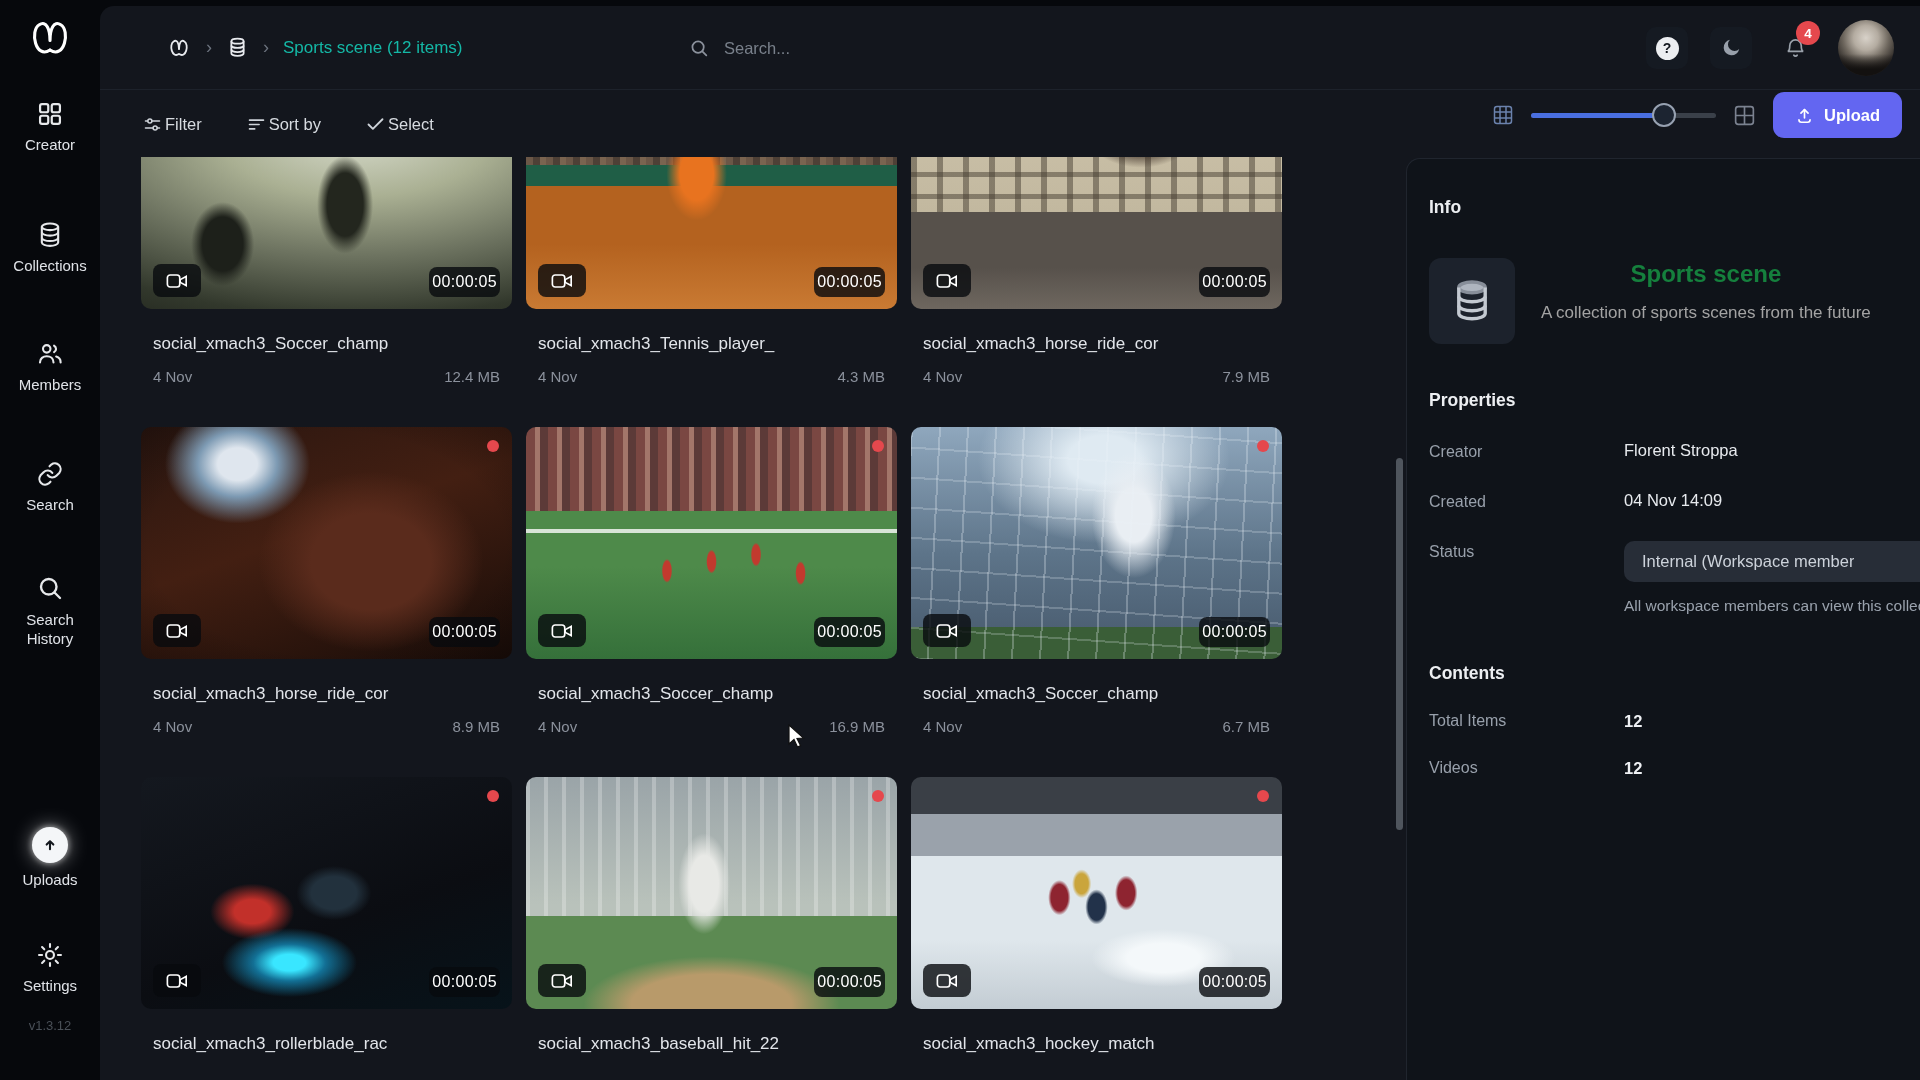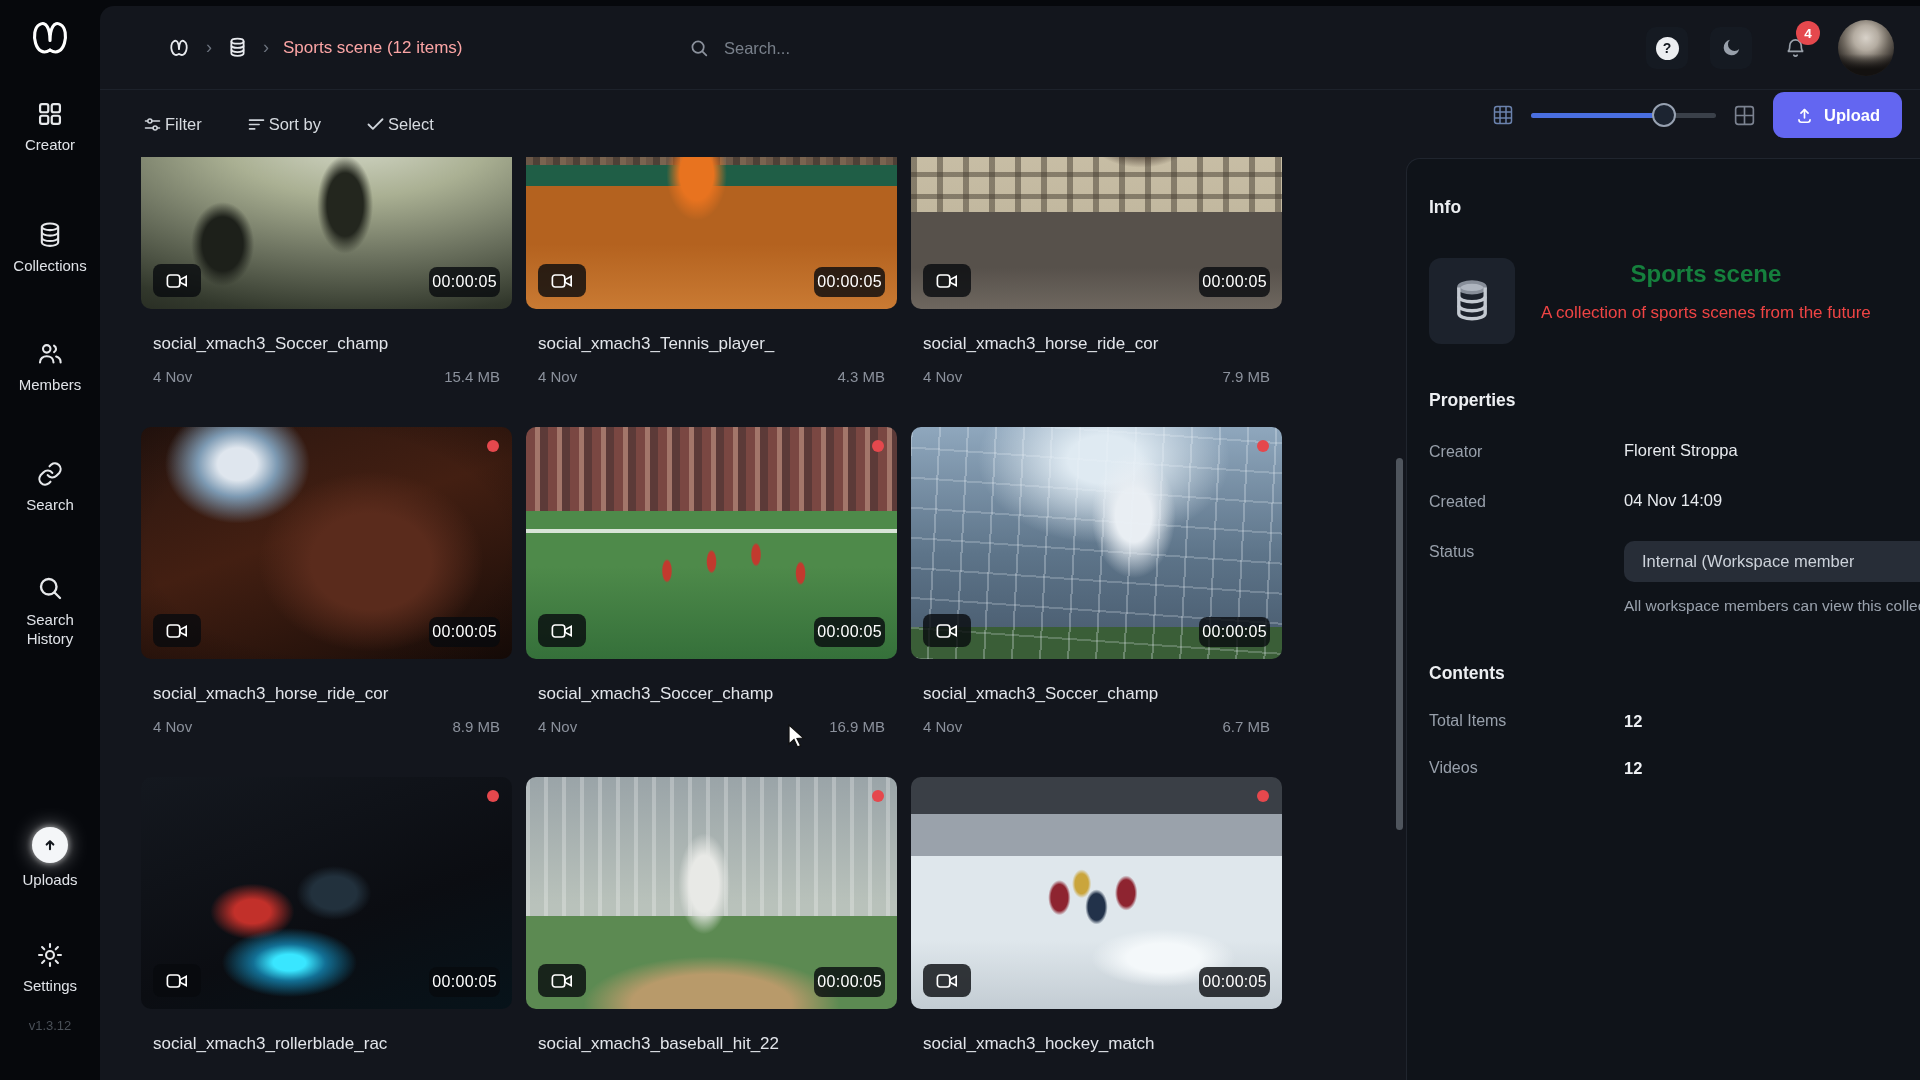--- a/index.html
+++ b/index.html
@@ -24,21 +24,21 @@
 
   
   .surface { position:absolute; left:100px; top:6px; width:1820px; height:1074px;
     background:#13161d; border-radius:14px 0 0 0; overflow:hidden; }
 
   
   .topbar { position:absolute; left:0; top:0; width:100%; height:84px;
     border-bottom:1px solid #1d222b; display:flex; align-items:center; }
   .crumbs { display:flex; align-items:center; gap:14px; padding-left:66px; }
   .crumb-sep { color:#6b727d; font-size:18px; }
-  .crumb-label { color:#fca5a5; font-size:17px; }
+  .crumb-label { color:#14b8a6; font-size:17px; }
   .search-wrap { position:absolute; left:588px; top:0; height:84px; display:flex; align-items:center; gap:14px; }
   .search-ph { color:#79808b; font-size:16.5px; }
   .top-actions { position:absolute; right:26px; top:0; height:84px; display:flex; align-items:center; gap:22px; }
   .icon-btn { width:42px; height:42px; border-radius:10px; display:flex; align-items:center;
     justify-content:center; background:#151a22; cursor:pointer; }
   .help-disc { width:23px; height:23px; border-radius:50%; background:#eceef1; color:#12161e;
     font-weight:700; font-size:14px; display:flex; align-items:center; justify-content:center; }
   .bell-wrap { position:relative; width:42px; height:42px; display:flex; align-items:center; justify-content:center; cursor:pointer;}
   .badge { position:absolute; top:-6px; right:-4px; min-width:24px; height:24px; border-radius:12px;
     background:#e5484d; color:#fff; font-size:13.5px; font-weight:700;
@@ -134,21 +134,21 @@
 
   
   .panel { position:absolute; left:1306px; top:152px; width:614px; height:928px;
     background:#0f1319; border-left:1px solid #20252e; border-top:1px solid #20252e;
     border-radius:14px 0 0 0; padding:38px 24px 0 22px; }
   .panel h3 { font-size:17.5px; color:#eceef1; font-weight:700; }
   .info-head { display:flex; gap:26px; margin-top:40px; }
   .coll-tile { width:86px; height:86px; border-radius:12px; background:#1c222c;
     display:flex; align-items:center; justify-content:center; flex:none;}
   .info-title { font-size:24px; font-weight:700; color:#15803d; margin-top:2px;text-align:center;}
-  .info-desc { margin-top:12px; font-size:17px; color:#ef4444; line-height:1.55; max-width:420px;}
+  .info-desc { margin-top:12px; font-size:17px; color:#a3a3a3; line-height:1.55; max-width:420px;}
   .props-h { margin-top:46px; }
   .prow { display:flex; margin-top:30px; align-items:flex-start;}
   .prow .pl { width:195px; font-size:16px; color:#98a0ab; flex:none; padding-top:2px;}
   .prow .pv { font-size:16.5px; color:#e7eaee; }
   .status-dd { width:372px; background:#272d37; border-radius:10px; padding:11px 14px 11px 18px;
     display:flex; align-items:center; justify-content:space-between; cursor:pointer; }
   .status-dd span.txt { color:#ccd2da; font-size:16.5px; white-space:nowrap; overflow:hidden; }
   .status-help { margin-top:12px; font-size:15.5px; color:#9aa2ad; line-height:1.5; max-width:380px;}
   .contents-h { margin-top:46px; }
   .crow { display:flex; margin-top:28px; }
@@ -380,21 +380,21 @@
                 <svg width="22" height="18" viewBox="0 0 24 18" fill="none" stroke="#fff" stroke-width="1.8">
                   <rect x="1.5" y="2.5" width="13.5" height="13" rx="3"></rect>
                   <path d="M15.5 7.5 22 4v10l-6.5-3.5z"></path>
                 </svg>
               </span>
             <span class="dur">00:00:05</span>
           </div>
           <div class="card-title">social_xmach3_Soccer_champ</div>
           <div class="card-meta">
               <span>4 Nov</span>
-              <span>15.4 MB</span>
+              <span>12.4 MB</span>
             </div>
         </div>
 
         <div class="card">
           <div class="thumb t-tennis-clay">
 
             <span class="cam">
                 <svg width="22" height="18" viewBox="0 0 24 18" fill="none" stroke="#fff" stroke-width="1.8">
                   <rect x="1.5" y="2.5" width="13.5" height="13" rx="3"></rect>
                   <path d="M15.5 7.5 22 4v10l-6.5-3.5z"></path>

